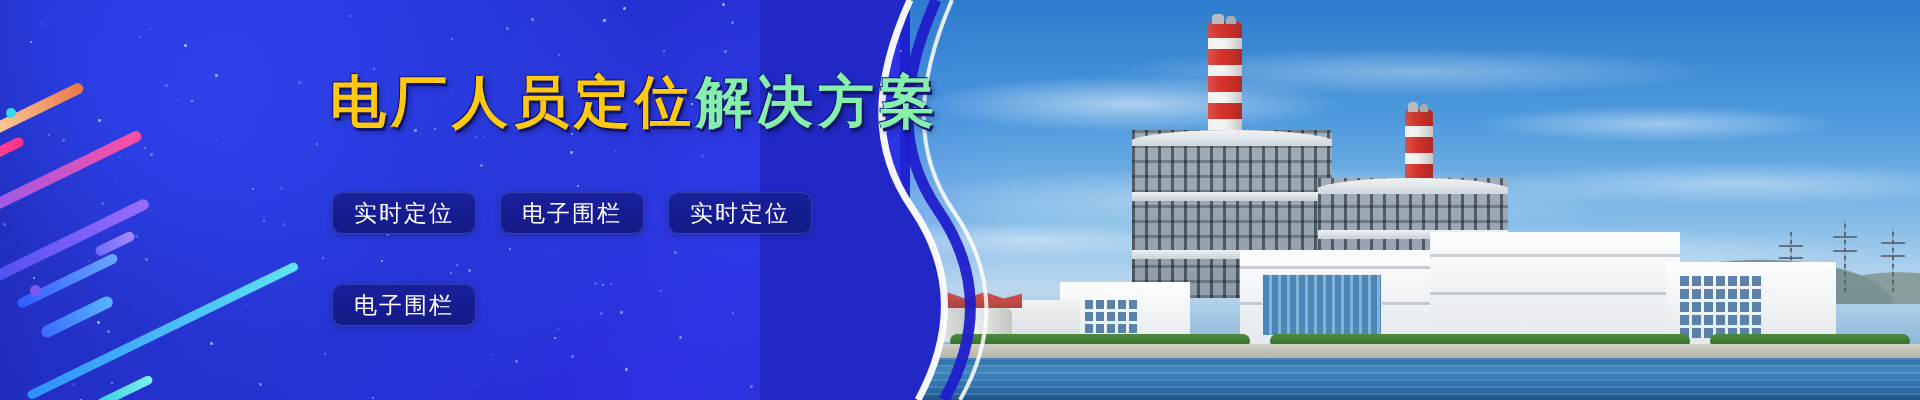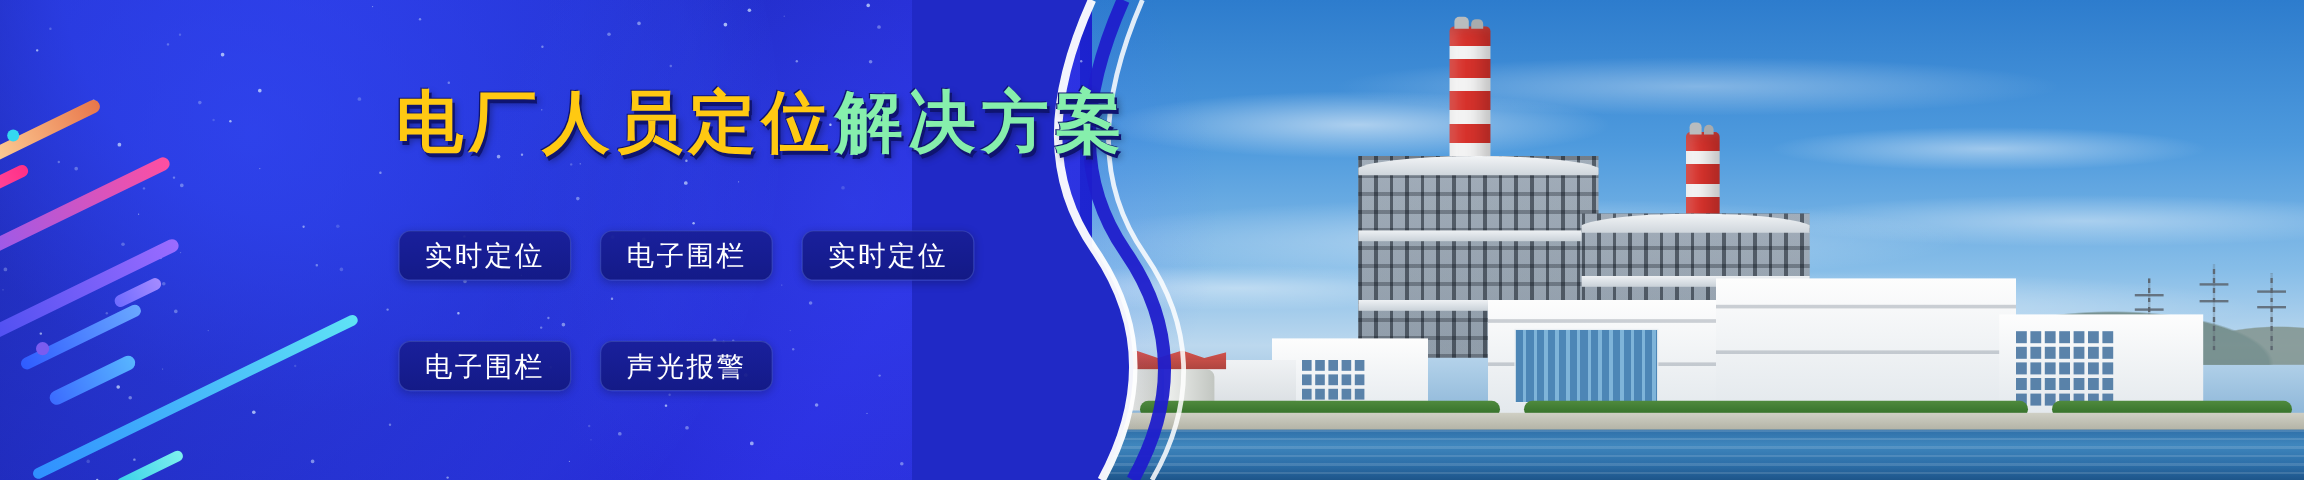--- a/index.html
+++ b/index.html
@@ -446,18 +446,17 @@
     <div class="pill-rows">
 
       <div class="pill-row">
         <div class="pill">实时定位</div>
         <div class="pill">电子围栏</div>
         <div class="pill">实时定位</div>
       </div>
 
       <div class="pill-row">
         <div class="pill">电子围栏</div>
-        <div class="pill">声光报警</div>
       </div>
 
     </div>
   </div>
 </div>
 
 </body></html>

